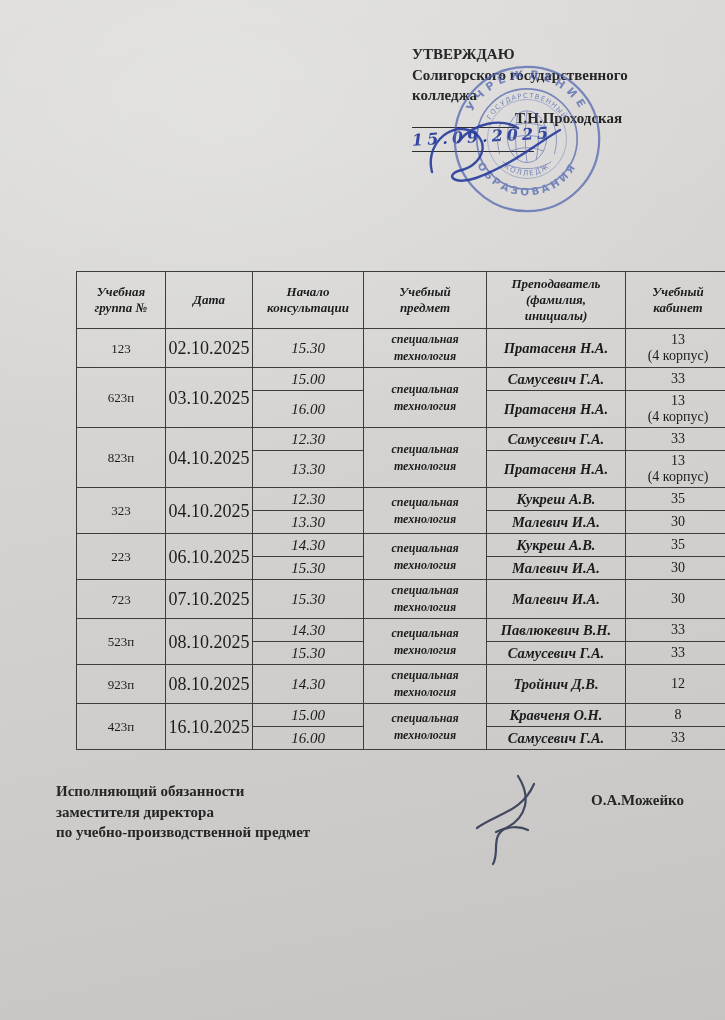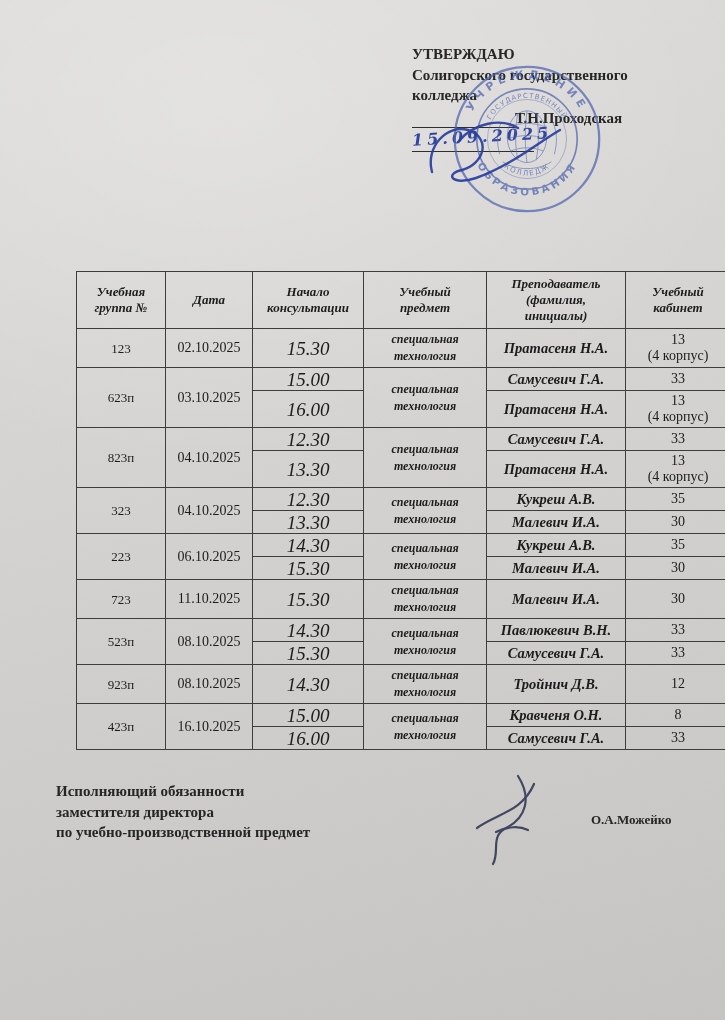--- a/index.html
+++ b/index.html
@@ -31,30 +31,30 @@
   .doc-title{position:absolute;left:22px;top:179px;width:696px;text-align:center;font-weight:bold;font-size:15.5px;line-height:21px;color:#1e1e1e;}
   
   table.schedule{position:absolute;left:38px;top:271px;width:654px;border-collapse:collapse;table-layout:fixed;margin-left:38px;}
   table.schedule th,table.schedule td{
     border:1.5px solid #3d3d3d;text-align:center;vertical-align:middle;
     padding:2px 2px;white-space:pre-line;overflow:hidden;
   }
   th{font-weight:bold;font-style:italic;font-size:13px;line-height:16px;color:#1c1c1c;height:52px;}
   td{color:#1c1c1c;}
   .c-group{font-size:13px;line-height:17px;}
-  .c-date{font-size:14px;line-height:16px;font-family:Liberation Serif, serif;}
-  .c-time{font-size:19px;font-style:italic;line-height:17px;}
+  .c-date{font-size:18px;line-height:16px;font-family:Liberation Serif, serif;}
+  .c-time{font-size:15px;font-style:italic;line-height:17px;}
   .c-subj{font-size:12px;font-weight:bold;font-style:italic;line-height:17px;}
   .c-teach{font-size:14.5px;font-weight:bold;font-style:italic;line-height:17px;}
   .c-cab{font-size:14px;line-height:16px;}
   tr.r-single{height:38px;}
   tr.r-sub{height:23px;}
   
   .footer-block{position:absolute;left:56px;top:781px;font-size:15px;line-height:20.5px;font-weight:bold;color:#262626;}
-  .footer-name{position:absolute;left:591px;top:812px;font-size:13px;font-weight:bold;color:#262626;font-family:Liberation Serif, serif;}
+  .footer-name{position:absolute;left:591px;top:792px;font-size:15px;font-weight:bold;color:#262626;font-family:Liberation Serif, serif;}
 </style>
 </head>
 <body>
 
 <div class="page">
 
   <div class="approval">
     <div class="ln">УТВЕРЖДАЮ</div>
     <div class="ln">Солигорского государственного</div>
     <div class="ln">колледжа</div>
@@ -197,21 +197,21 @@
           <td class="c-teach" rowspan="1">Кукреш А.В.</td>
           <td class="c-cab" rowspan="1">35</td>
         </tr>
         <tr class="r-sub">
           <td class="c-time" rowspan="1">15.30</td>
           <td class="c-teach" rowspan="1">Малевич И.А.</td>
           <td class="c-cab" rowspan="1">30</td>
         </tr>
         <tr class="r-single">
           <td class="c-group" rowspan="1">723</td>
-          <td class="c-date" rowspan="1">11.10.2025</td>
+          <td class="c-date" rowspan="1">07.10.2025</td>
           <td class="c-time" rowspan="1">15.30</td>
           <td class="c-subj" rowspan="1">специальная технология</td>
           <td class="c-teach" rowspan="1">Малевич И.А.</td>
           <td class="c-cab" rowspan="1">30</td>
         </tr>
         <tr class="r-sub">
           <td class="c-group" rowspan="2">523п</td>
           <td class="c-date" rowspan="2">08.10.2025</td>
           <td class="c-time" rowspan="1">14.30</td>
           <td class="c-subj" rowspan="2">специальная технология</td>

